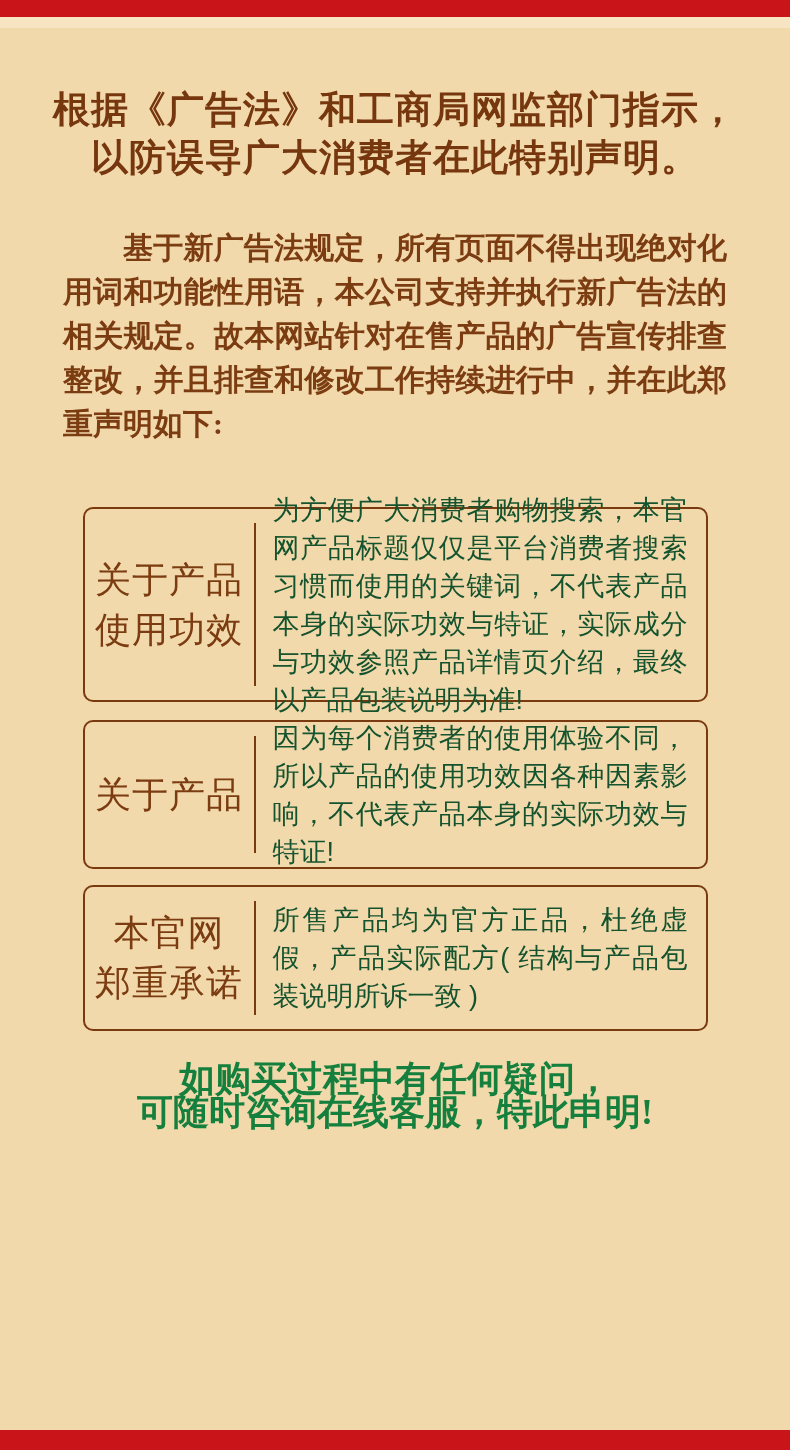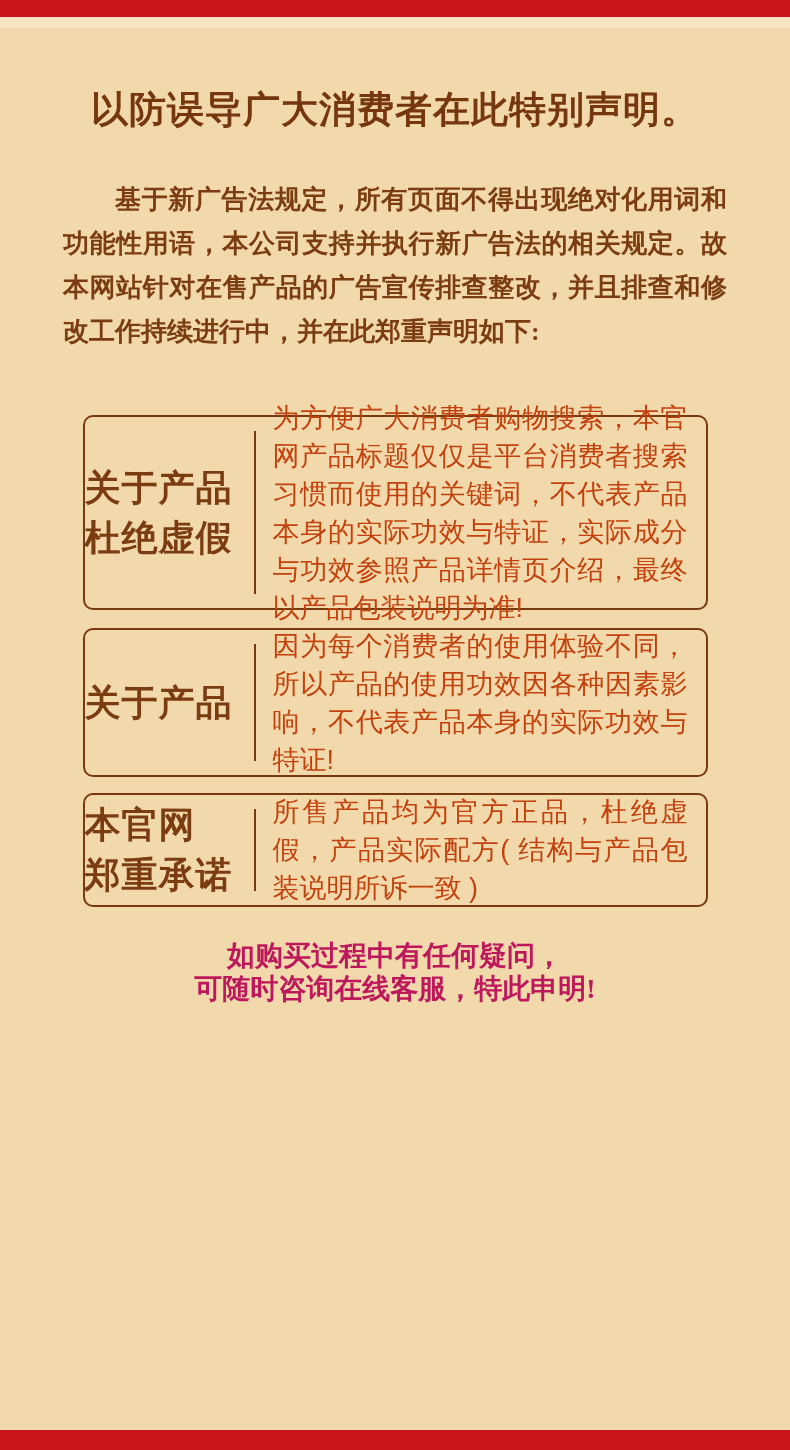--- a/index.html
+++ b/index.html
@@ -35,21 +35,21 @@
     font-size: 37px;
     line-height: 48px;
     font-weight: bold;
     color: #76370e;
     letter-spacing: 1px;
   }
   .title .tline { display: block; }
   .para {
     width: 664px;
     margin: 0 auto;
-    font-size: 26px;
+    font-size: 30px;
     line-height: 44px;
     font-weight: bold;
     color: #7b3c11;
     text-align: justify;
     text-indent: 2em;
   }
   .para.p1 { margin-top: 44px; }
   .para.p2 { margin-top: 36px; }
   .boxes {
     width: 625px;
@@ -57,82 +57,83 @@
   }
   .nbox {
     display: flex;
     align-items: stretch;
     border: 2px solid #7a3a10;
     border-radius: 10px;
     margin-bottom: 16px;
   }
   .nbox.b1 { height: 195px; margin-bottom: 18px; }
   .nbox.b2 { height: 149px; margin-bottom: 16px; }
-  .nbox.b3 { height: 114px; margin-bottom: 0; }
+  .nbox.b3 { height: 146px; margin-bottom: 0; }
   .nbox-label {
     width: 169px;
     flex: 0 0 169px;
     display: flex;
     flex-direction: column;
     justify-content: center;
-    align-items: flex-start;
+    align-items: center;
     font-size: 36px;
     line-height: 50px;
-    font-weight: bold;
+    font-weight: normal;
     color: #7b3c11;
     letter-spacing: 1px;
   }
   .nbox-divider {
     width: 2px;
     flex: 0 0 2px;
     background: #7a3a10;
     margin: 14px 0;
   }
   .nbox-text {
     flex: 1;
     display: flex;
     align-items: center;
     padding: 8px 18px 8px 17px;
     font-family: "Liberation Sans", "DejaVu Sans", sans-serif;
     font-size: 27px;
     line-height: 38px;
-    color: #c2410c;
+    color: #14532d;
     text-align: justify;
   }
   .footer {
     margin-top: 32px;
     text-align: center;
-    font-size: 28px;
+    font-size: 36px;
     line-height: 33px;
     font-weight: bold;
-    color: #be185d;
+    color: #15803d;
   }
   .footer .fline { display: block; }
 </style>
 </head>
 <body>
 
 <div class="page">
 
   <div class="red-bar top"></div>
   <div class="light-strip"></div>
 
   <h1 class="title">
+    <span class="tline">根据《广告法》和工商局网监部门指示，</span>
     <span class="tline">以防误导广大消费者在此特别声明。</span>
   </h1>
 
   <p class="para p1">基于新广告法规定，所有页面不得出现绝对化用词和功能性用语，本公司支持并执行新广告法的相关规定。故本网站针对在售产品的广告宣传排查整改，并且排查和修改工作持续进行中，并在此郑重声明如下:</p>
 
 
   <div class="boxes">
 
     <div class="nbox b1">
       <div class="nbox-label">
         <span>关于产品</span>
-        <span>杜绝虚假</span>
+        <span>使用功效</span>
       </div>
       <div class="nbox-divider"></div>
       <div class="nbox-text">
         <span>为方便广大消费者购物搜索，本官网产品标题仅仅是平台消费者搜索习惯而使用的关键词，不代表产品本身的实际功效与特证，实际成分与功效参照产品详情页介绍，最终以产品包装说明为准!</span>
       </div>
     </div>
 
     <div class="nbox b2">
       <div class="nbox-label">
         <span>关于产品</span>

